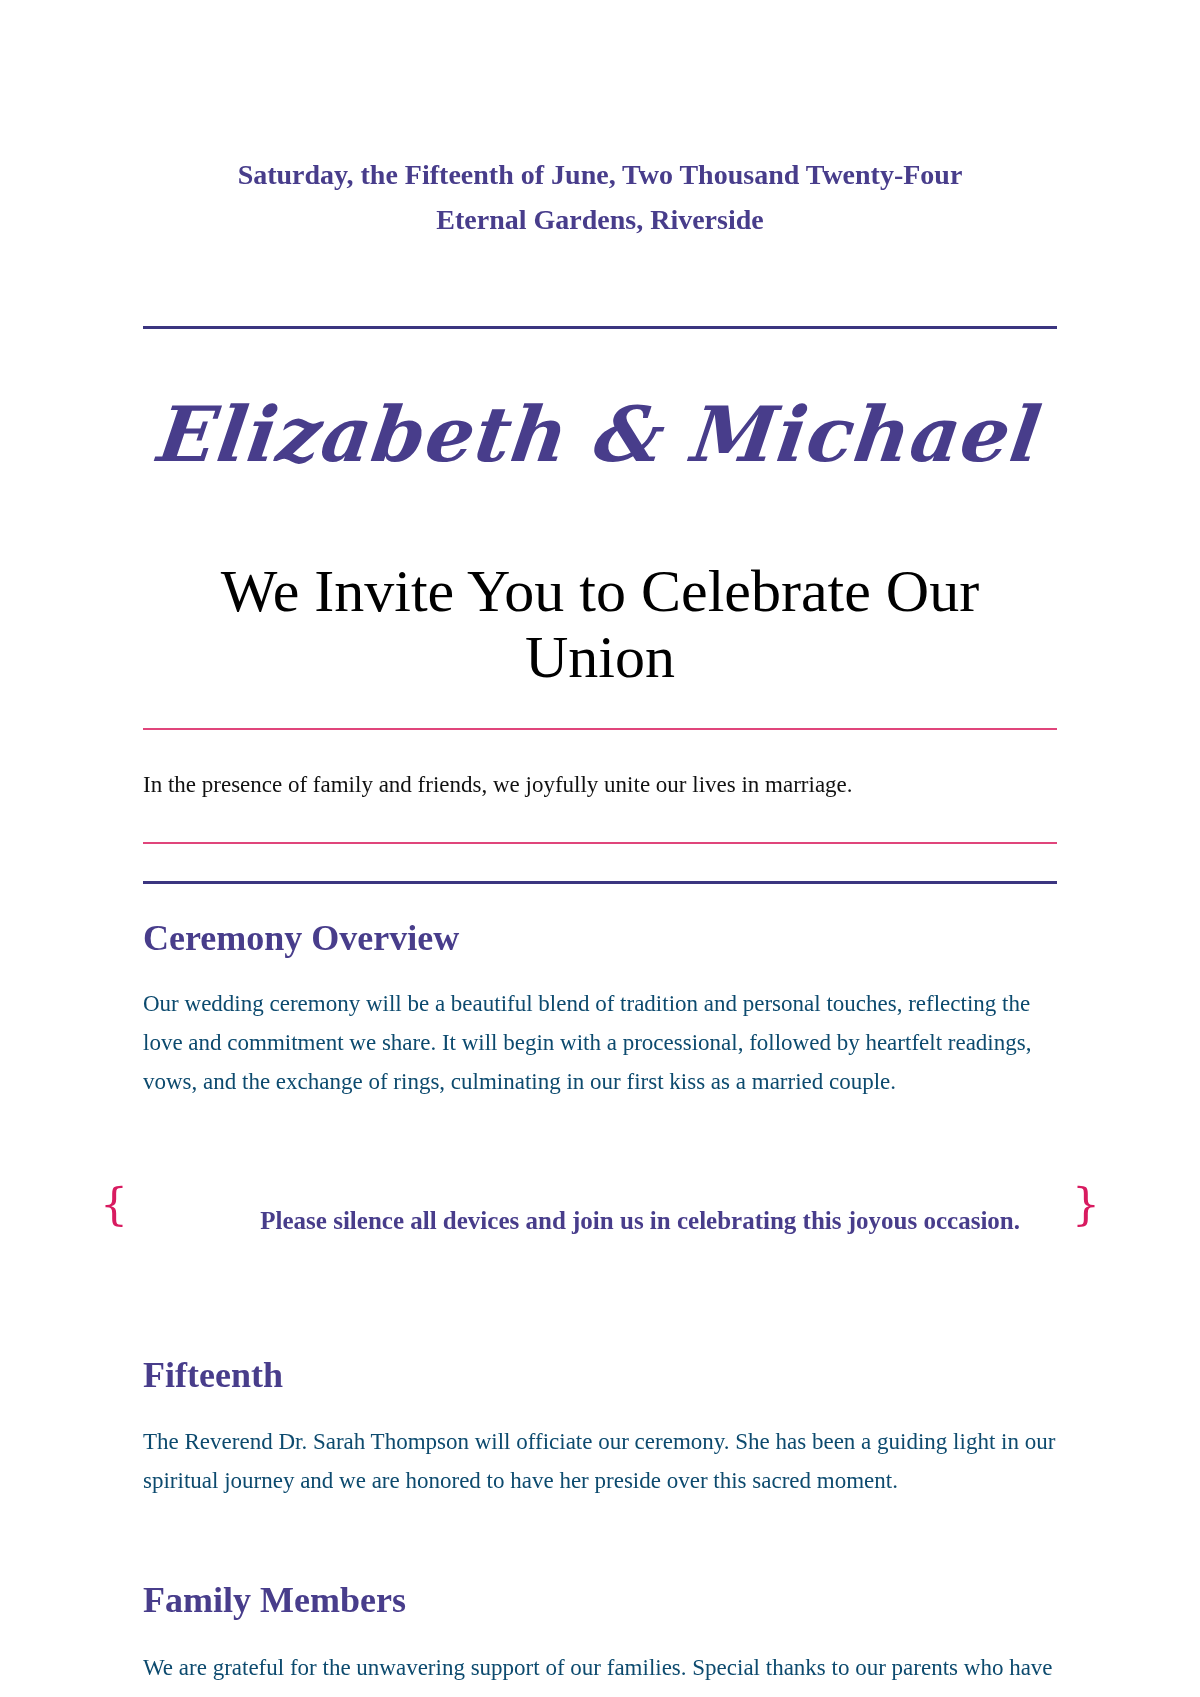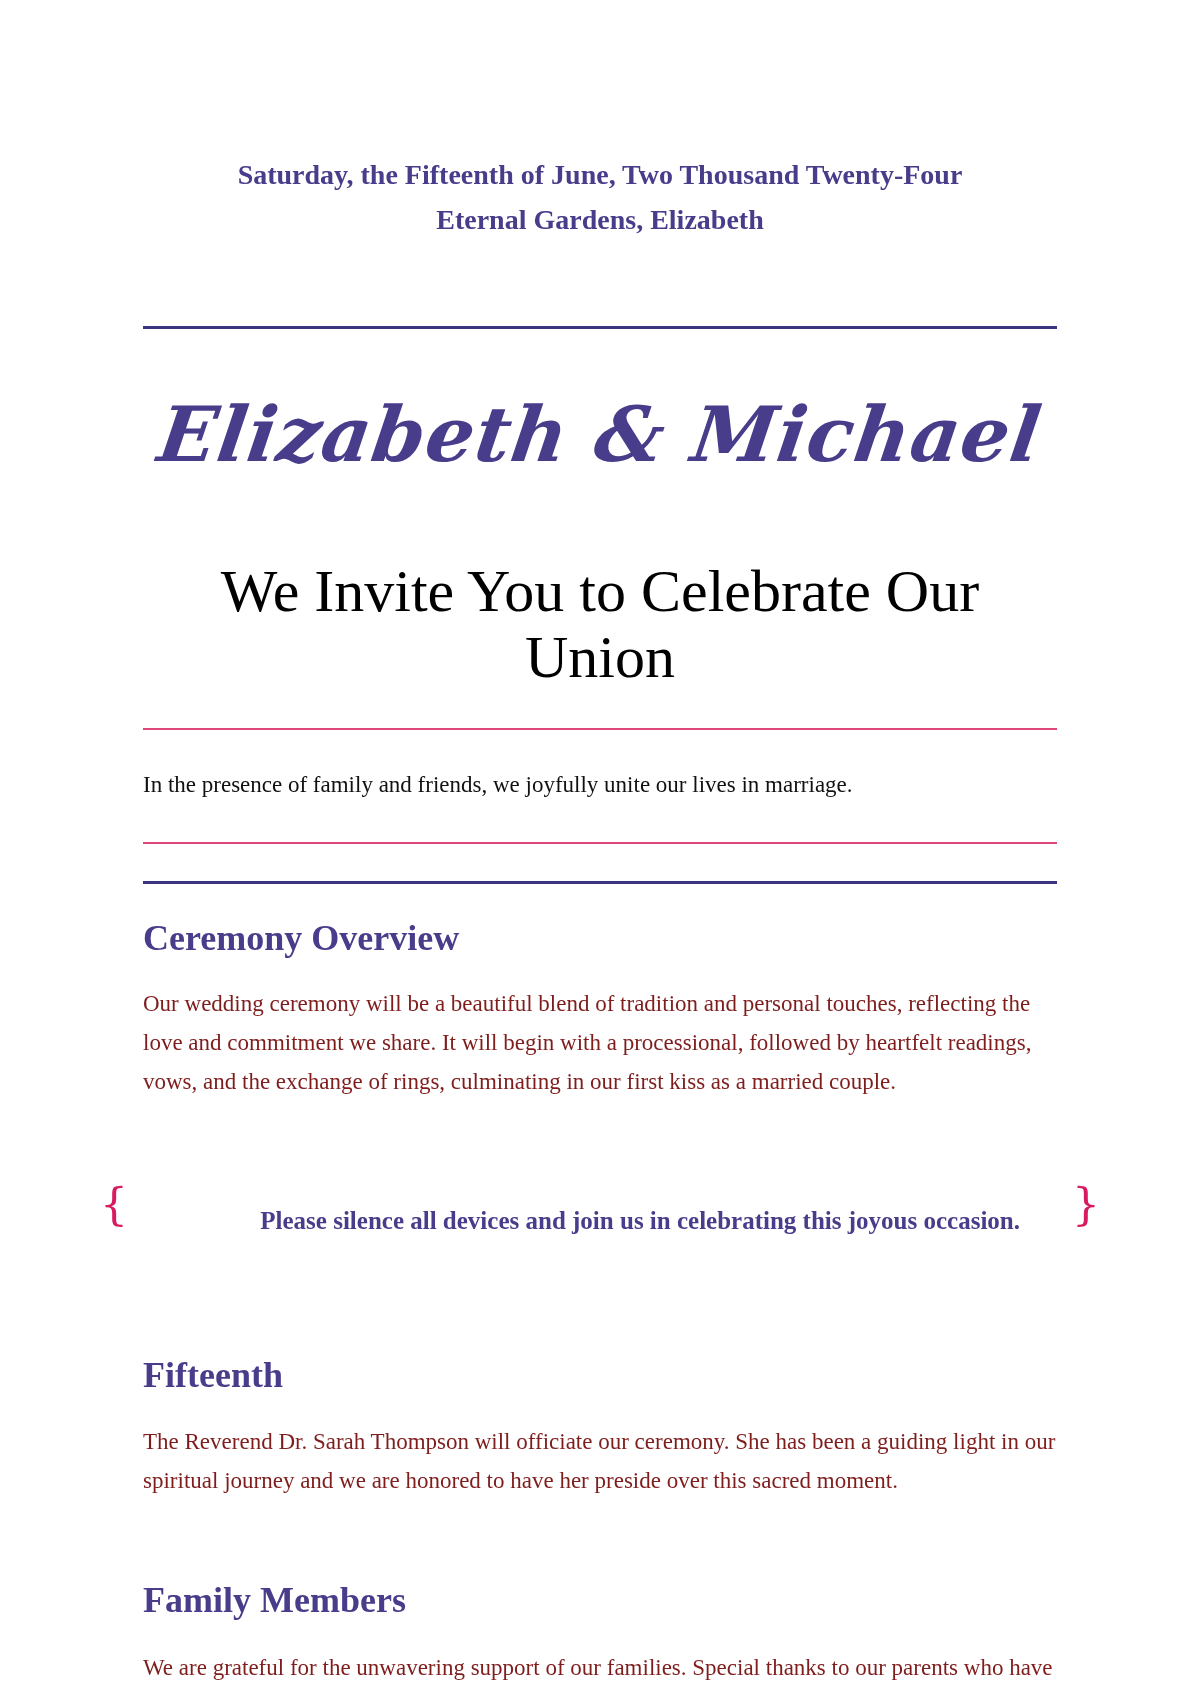--- a/index.html
+++ b/index.html
@@ -97,21 +97,21 @@
       line-height: 40px;
       margin: 0;
     }
     .section-body {
       position: absolute;
       left: 0;
       width: 914px;
       font-family: "Liberation Serif", "DejaVu Serif", serif;
       font-size: 23px;
       line-height: 39px;
-      color: #7f1d1d;
+      color: #0c4a6e;
       margin: 0;
     }
     .callout {
       position: absolute;
       left: -43px;
       top: 1180px;
       width: 1000px;
       height: 110px;
     }
     .brace {
@@ -137,21 +137,21 @@
       line-height: 39px;
     }
   </style>
 </head>
 <body>
 
 <div class="page">
 
   <div class="event-details">
     <div>Saturday, the Fifteenth of June, Two Thousand Twenty-Four</div>
-    <div>Eternal Gardens, Elizabeth</div>
+    <div>Eternal Gardens, Riverside</div>
   </div>
 
   <div class="rule-navy" style="top:326px;"></div>
 
   <div class="names">Elizabeth &amp; Michael</div>
 
   <h1 class="title">We Invite You to Celebrate Our Union</h1>
 
   <div class="rule-pink" style="top:728px;"></div>
 

